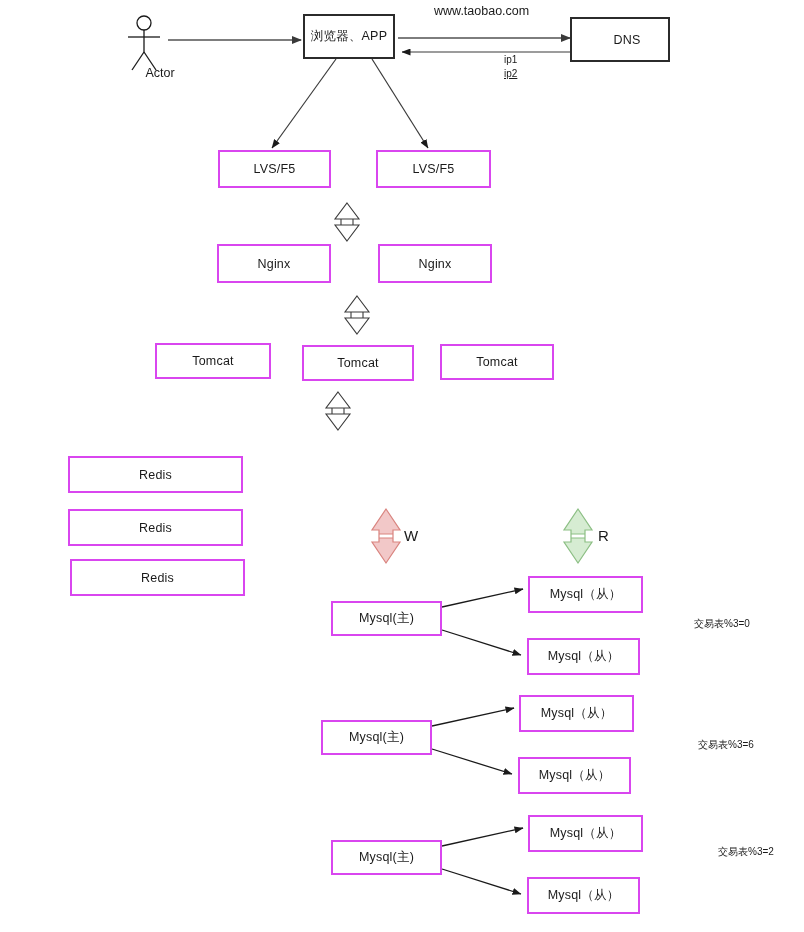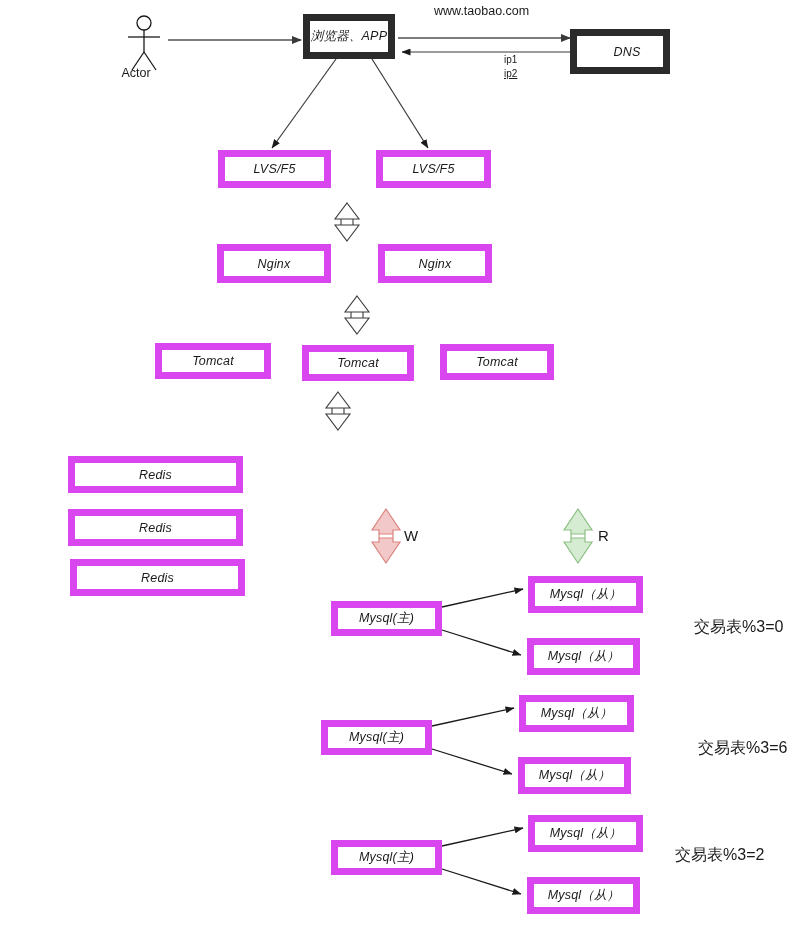--- a/index.html
+++ b/index.html
@@ -10,40 +10,39 @@
   #canvas{
     position:relative;
     width:804px;
     height:932px;
     background:#ffffff;
     overflow:hidden;
   }
   .box{
     position:absolute;
     box-sizing:border-box;
-    border:7px solid #d946ef;
+    border:2px solid #d946ef;
     background:#ffffff;
     display:flex;
     align-items:center;
     justify-content:center;
     font-size:12.5px;
     color:#1a1a1a;
     letter-spacing:.2px;
     white-space:nowrap;
-    font-style:italic;
   }
   .box.black{border-color:#2b2b2b;}
   .lbl{
     position:absolute;
     font-size:12.5px;
     color:#1a1a1a;
     white-space:nowrap;
   }
   .lbl.small{font-size:10px;}
-  .lbl.cjk{font-size:16px;}
+  .lbl.cjk{font-size:10px;}
   .glyph{
     position:absolute;
     font-size:15px;
     color:#1a1a1a;
   }
   svg.layer{
     position:absolute;
     left:0;top:0;
     width:804px;height:932px;
     pointer-events:none;
@@ -140,25 +139,25 @@
       <line x1="128" y1="37" x2="160" y2="37"></line>
       <line x1="144" y1="52" x2="132" y2="70"></line>
       <line x1="144" y1="52" x2="156" y2="70"></line>
     </g>
   </svg>
 
   <div class="lbl" style="left:434px;top:4px;">www.taobao.com</div>
   <div class="lbl small" style="left:504px;top:54px;">ip1</div>
   <div class="lbl small" style="left:504px;top:68px;text-decoration:underline;">ip2</div>
 
-  <div class="actor-label" style="left:108px;top:66px;width:56px;">Actor</div>
+  <div class="actor-label" style="left:132px;top:66px;width:56px;">Actor</div>
 
   <div class="box black" style="left:303px;top:14px;width:92px;height:45px;">浏览器、APP</div>
 
-  <div class="box black" style="left:570px;top:29px;width:100px;height:45px;padding-left:14px;">DNS</div>
+  <div class="box black" style="left:570px;top:17px;width:100px;height:45px;padding-left:14px;">DNS</div>
 
   <div class="box" style="left:218px;top:150px;width:113px;height:38px;">LVS/F5</div>
   <div class="box" style="left:376px;top:150px;width:115px;height:38px;">LVS/F5</div>
 
   <div class="box" style="left:217px;top:244px;width:114px;height:39px;">Nginx</div>
   <div class="box" style="left:378px;top:244px;width:114px;height:39px;">Nginx</div>
 
   <div class="box" style="left:155px;top:343px;width:116px;height:36px;">Tomcat</div>
   <div class="box" style="left:302px;top:345px;width:112px;height:36px;">Tomcat</div>
   <div class="box" style="left:440px;top:344px;width:114px;height:36px;">Tomcat</div>
@@ -177,15 +176,15 @@
   <div class="lbl cjk" style="left:694px;top:617px;">交易表%3=0</div>
 
   <div class="box" style="left:321px;top:720px;width:111px;height:35px;">Mysql(主)</div>
   <div class="box" style="left:519px;top:695px;width:115px;height:37px;">Mysql（从）</div>
   <div class="box" style="left:518px;top:757px;width:113px;height:37px;">Mysql（从）</div>
   <div class="lbl cjk" style="left:698px;top:738px;">交易表%3=6</div>
 
   <div class="box" style="left:331px;top:840px;width:111px;height:35px;">Mysql(主)</div>
   <div class="box" style="left:528px;top:815px;width:115px;height:37px;">Mysql（从）</div>
   <div class="box" style="left:527px;top:877px;width:113px;height:37px;">Mysql（从）</div>
-  <div class="lbl cjk" style="left:675px;top:845px;">交易表%3=2</div>
+  <div class="lbl cjk" style="left:718px;top:845px;">交易表%3=2</div>
 
 </div>
 
 </body></html>

